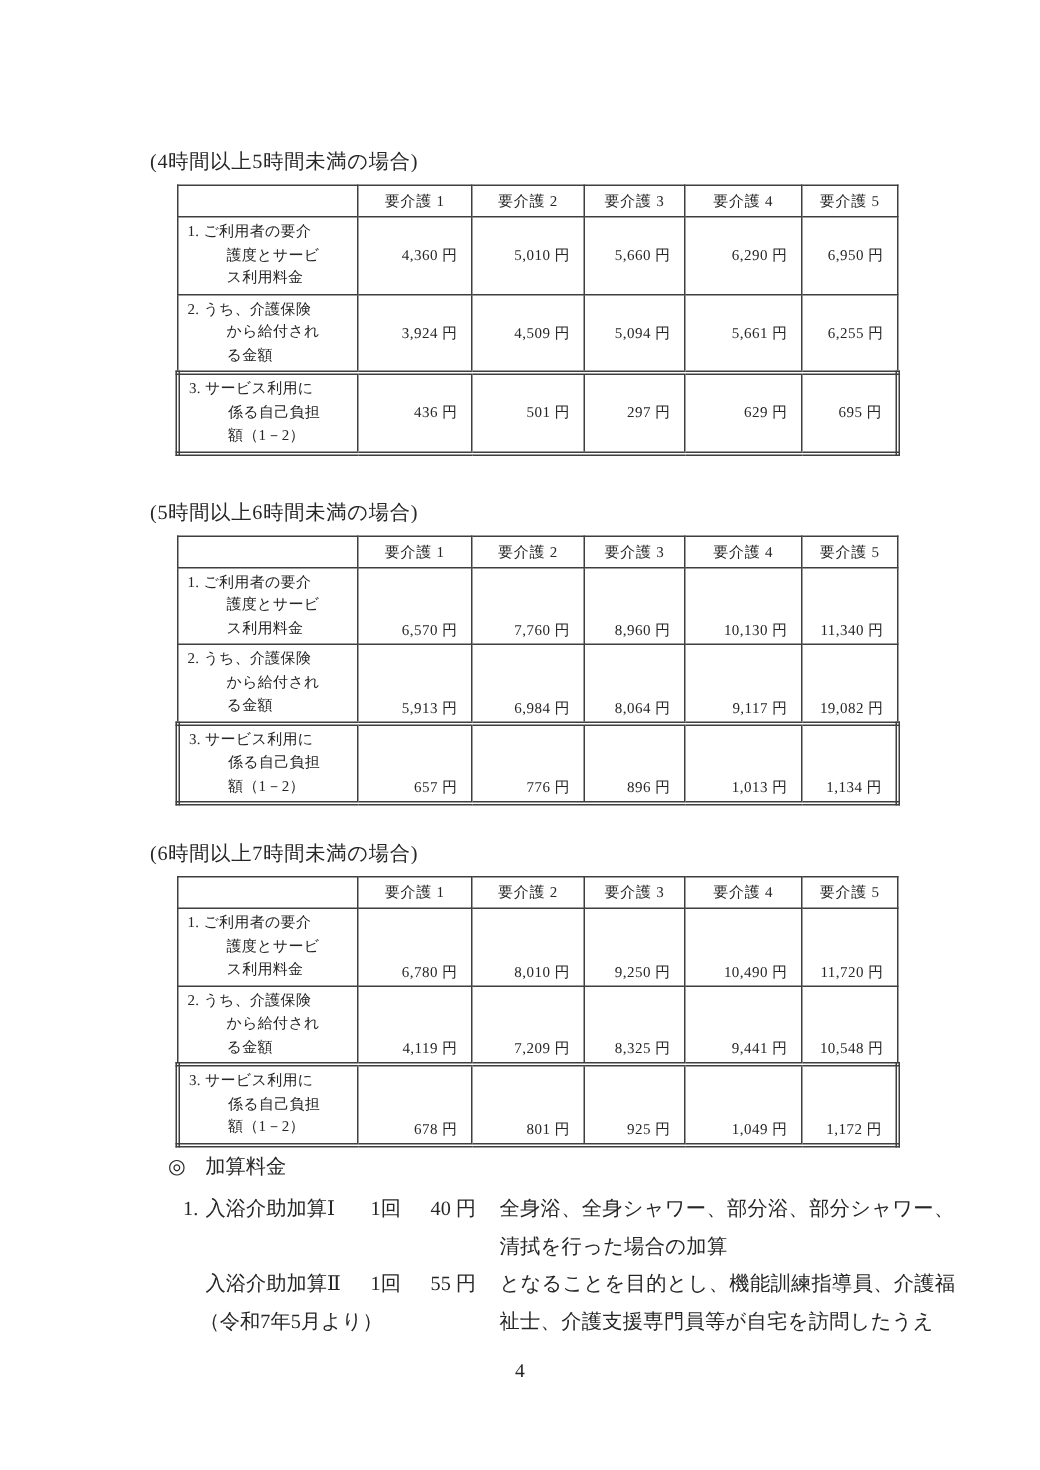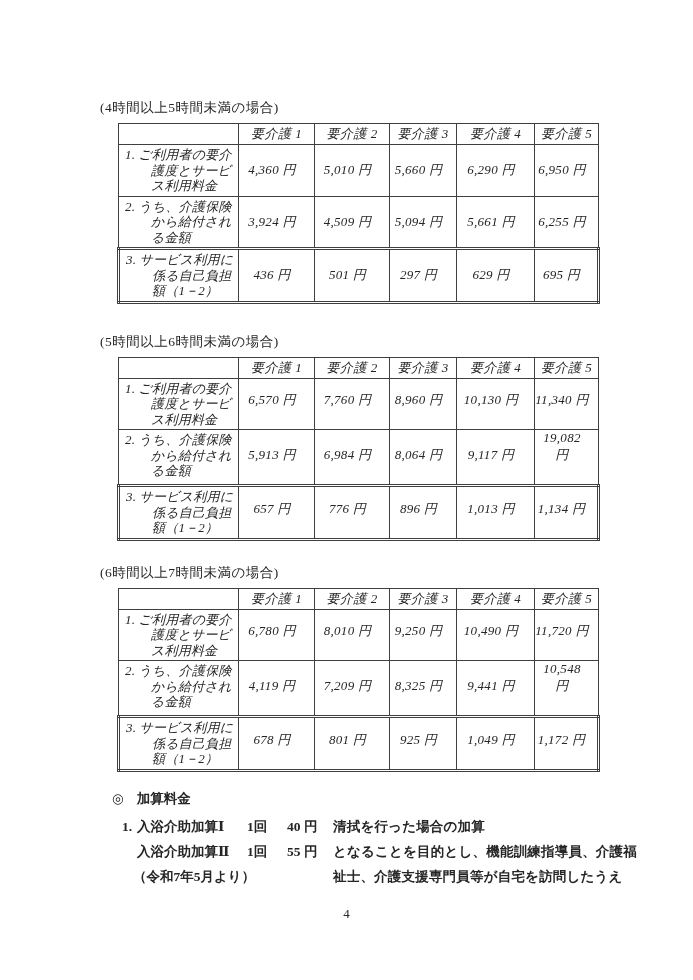--- a/index.html
+++ b/index.html
@@ -20,22 +20,21 @@
   }
   .fee-section { margin-top: 0; }
   .fee-section.s2 { margin-top: 30px; }
   .fee-section.s3 { margin-top: 24px; }
 
   table.fee-table {
     border-collapse: collapse;
     margin: 7px 0 0 17px;
     width: 480px;
     table-layout: fixed;
-    font-size: 13px;
-    font-style: italic;
+    font-size: 10px;
   }
   col.c-label { width: 120px; }
   col.c1 { width: 76px; }
   col.c2 { width: 75px; }
   col.c3 { width: 67px; }
   col.c4 { width: 78px; }
   col.c5 { width: 64px; }
 
   .fee-table th, .fee-table td {
     border: 1px solid #3f3f3f;
@@ -49,32 +48,32 @@
   }
   .fee-table tr.data { height: 49px; }
   .fee-table td.label {
     vertical-align: top;
     padding: 2px 2px 2px 6px;
     line-height: 15.5px;
     letter-spacing: 0.2px;
   }
   .lbl-line + .lbl-line { padding-left: 26px; }
   .fee-table td.val {
-    text-align: center;
+    text-align: right;
     padding-right: 9px;
     letter-spacing: 0.3px;
   }
   .fee-table.t1 td.val { vertical-align: middle; }
-  .fee-table.t2 td.val, .fee-table.t3 td.val { vertical-align: bottom; padding-bottom: 20px; }
+  .fee-table.t2 td.val, .fee-table.t3 td.val { vertical-align: bottom; padding-bottom: 2px; }
 
   tr.em td { border-top: 3px double #3f3f3f; border-bottom: 3px double #3f3f3f; }
   tr.em td:first-child { border-left: 3px double #3f3f3f; margin-top: 40px; }
   tr.em td:last-child { border-right: 3px double #3f3f3f; }
 
-  .addons { margin-top: 18px; font-size: 13.5px; font-weight: bold; }
+  .addons { margin-top: 4px; font-size: 13.5px; }
   .addons-heading { margin-left: 12px; line-height: 17px; }
   .addons-heading .mark { margin-right: 13px; }
   .addon-items { margin-top: 7px; }
   .addon-item { display: flex; margin-left: 22px; line-height: 25px; }
   .addon-left { width: 211px; flex: none; }
   .addon-line1 { display: grid; grid-template-columns: 15px 110px 40px 46px; }
   .a-price { text-align: left; }
   .addon-note { margin-left: 11px; }
   .addon-desc { flex: 1; letter-spacing: 0.2px; }
 
@@ -285,20 +284,21 @@
       <div class="addon-item">
         <div class="addon-left">
           <div class="addon-line1">
             <span class="a-num">1.</span>
             <span class="a-name">入浴介助加算Ⅰ</span>
             <span class="a-unit">1回</span>
             <span class="a-price">40 円</span>
           </div>
         </div>
         <div class="addon-desc">
+          <div>全身浴、全身シャワー、部分浴、部分シャワー、</div>
           <div>清拭を行った場合の加算</div>
         </div>
       </div>
       <div class="addon-item">
         <div class="addon-left">
           <div class="addon-line1">
             <span class="a-num"></span>
             <span class="a-name">入浴介助加算Ⅱ</span>
             <span class="a-unit">1回</span>
             <span class="a-price">55 円</span>

